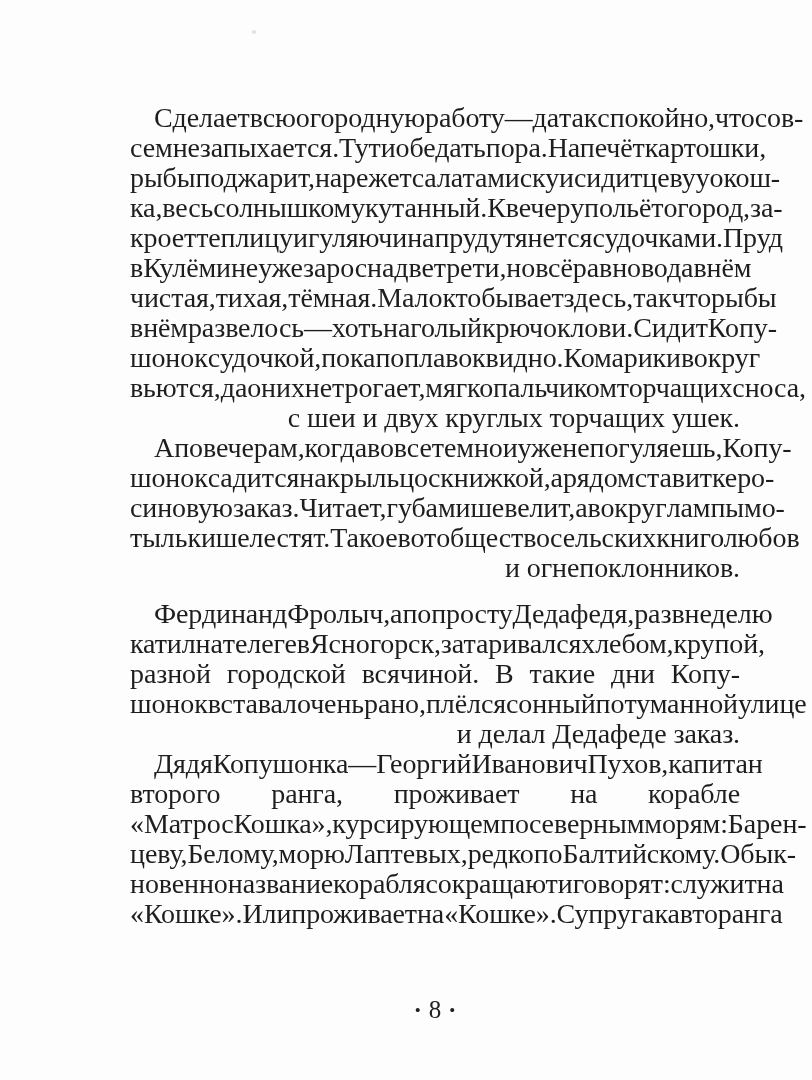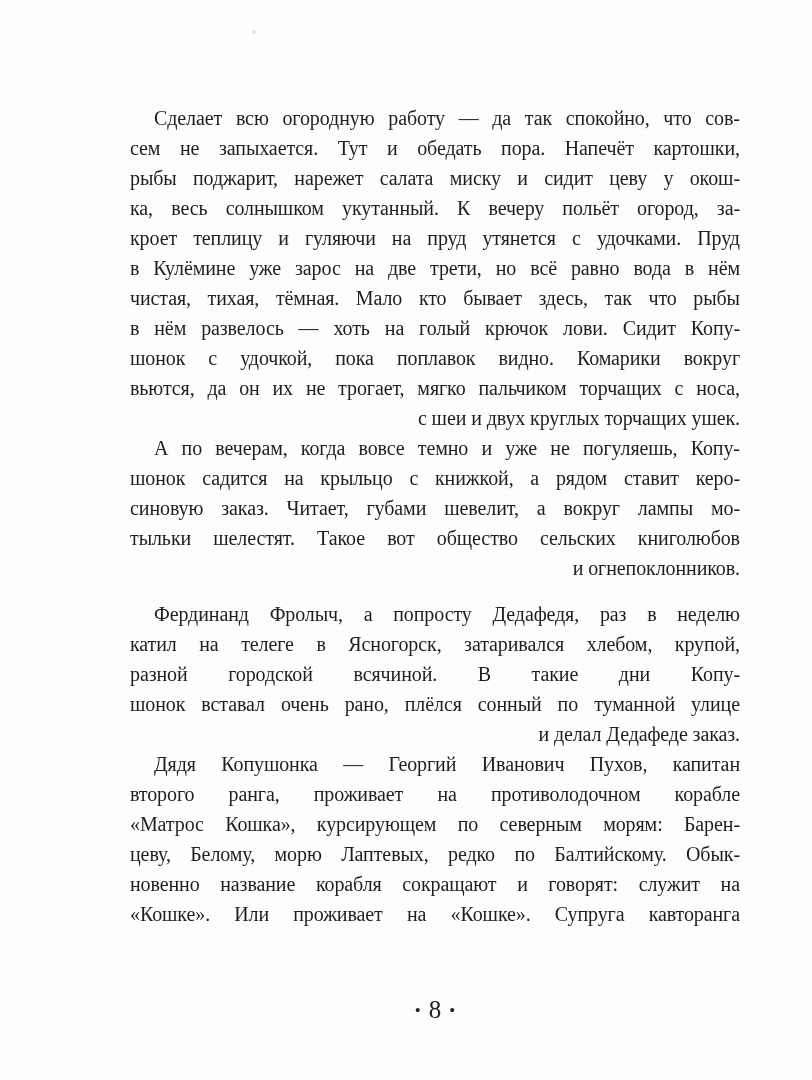--- a/index.html
+++ b/index.html
@@ -28,21 +28,21 @@
     border-radius: 50%;
     background: #c9c9c9;
     opacity: 0.55;
   }
   .text-block {
     position: absolute;
     left: 130px;
     top: 103px;
     width: 610px;
     color: #1e1e1e;
-    font-size: 20px;
+    font-size: 28px;
     letter-spacing: -0.1px;
   }
   .para {
     margin: 0;
   }
   .para.section-break {
     margin-top: 16px;
   }
   .line {
     height: 30px;
@@ -310,21 +310,20 @@
           <span>Георгий</span>
           <span>Иванович</span>
           <span>Пухов,</span>
           <span>капитан</span>
         </div>
         <div class="line">
           <span>второго</span>
           <span>ранга,</span>
           <span>проживает</span>
           <span>на</span>
-          <span>противолодочном</span>
           <span>корабле</span>
         </div>
         <div class="line">
           <span>«Матрос</span>
           <span>Кошка»,</span>
           <span>курсирующем</span>
           <span>по</span>
           <span>северным</span>
           <span>морям:</span>
           <span>Барен-</span>

